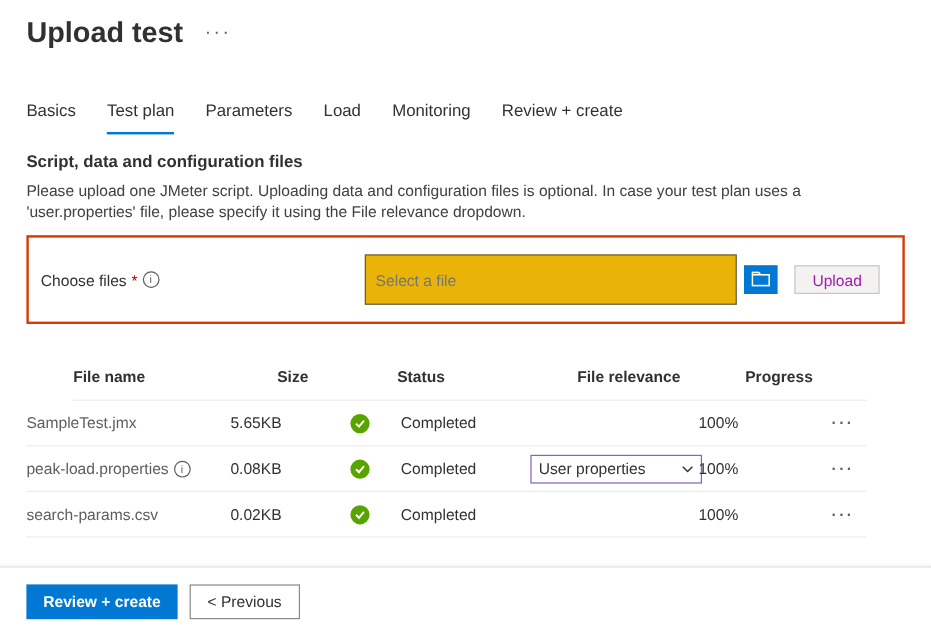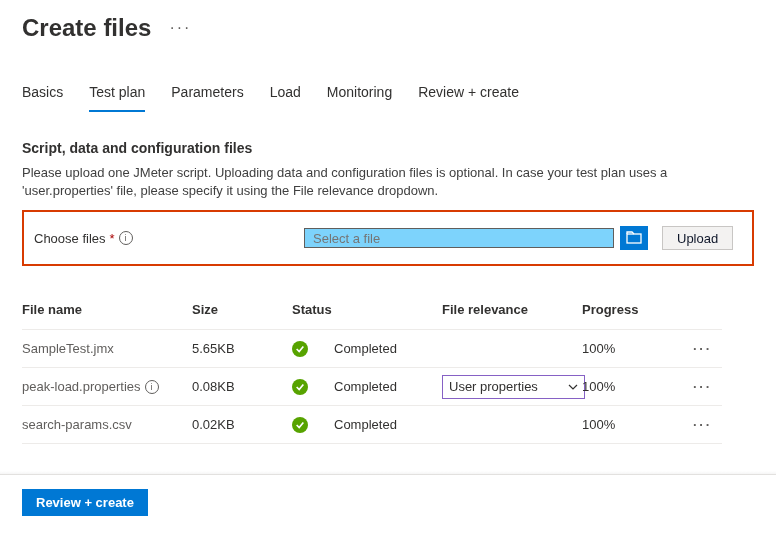--- a/index.html
+++ b/index.html
@@ -42,21 +42,21 @@
     font-size: 14px;
     color: #323130;
     cursor: pointer;
     border-bottom: 2px solid transparent;
   }
   .tab.active {
     border-bottom: 2px solid #0078d4;
     font-weight: 400;
   }
   .section-title {
-    margin-top: 27px;
+    margin-top: 13px;
     font-size: 14px;
     font-weight: 600;
     color: #323130;
   }
   .section-desc {
     margin-top: 8px;
     font-size: 13px;
     line-height: 1.4;
     color: #404040;
   }
@@ -81,61 +81,62 @@
     border: 1px solid #605e5c;
     border-radius: 50%;
     align-items: center;
     justify-content: center;
     font-size: 9px;
     color: #605e5c;
   }
   .file-input {
     flex: 1;
     max-width: 310px;
-    height: 20px;
+    height: 42px;
     border: 1px solid #605e5c;
     padding: 2px 8px;
     font-size: 13px;
     color: #605e5c;
-    background: #7dd3fc;
+    background: #eab308;
   }
   .browse-btn {
     width: 28px;
     height: 24px;
     background: #0078d4;
     display: flex;
     align-items: center;
     justify-content: center;
     margin-left: 6px;
     cursor: pointer;
   }
   .upload-btn {
     margin-left: 14px;
     height: 24px;
     padding: 0 14px;
     background: #f3f2f1;
     border: 1px solid #c8c6c4;
-    color: #0f172a;
+    color: #a21caf;
     font-size: 13px;
     cursor: default;
   }
   .files-table {
     margin-top: 36px;
     width: 700px;
   }
   .ft-header, .ft-row {
     display: grid;
     grid-template-columns: 170px 100px 150px 140px 90px 40px;
     align-items: center;
   }
   .ft-header {
     font-weight: 600;
     font-size: 13px;
     padding-bottom: 12px;
     border-bottom: 1px solid #edebe9;
+    margin-left: 39px;
   }
   .ft-row {
     height: 38px;
     border-bottom: 1px solid #edebe9;
     font-size: 13px;
   }
   .fname { color: #605e5c; display: flex; align-items: center; gap: 4px; }
   .status-cell { display: flex; align-items: center; gap: 26px; }
   .check-icon {
     width: 16px; height: 16px;
@@ -199,21 +200,21 @@
     font-size: 13px;
     padding: 6px 14px;
     cursor: pointer;
   }
 </style>
 </head>
 <body>
 
 <div class="page">
   <div class="title-row">
-    <div class="title">Create files</div>
+    <div class="title">Upload test</div>
     <div class="ellipsis-icon">···</div>
   </div>
 
   <div class="tab-bar">
     <div class="tab">Basics</div>
     <div class="tab active">Test plan</div>
     <div class="tab">Parameters</div>
     <div class="tab">Load</div>
     <div class="tab">Monitoring</div>
     <div class="tab">Review + create</div>
@@ -307,13 +308,14 @@
       </div>
       <div></div>
       <div>100%</div>
       <div class="row-more">···</div>
     </div>
   </div>
 </div>
 
 <div class="footer">
   <button class="btn-primary">Review + create</button>
+  <button class="btn-secondary">&lt; Previous</button>
 </div>
 
 </body></html>

